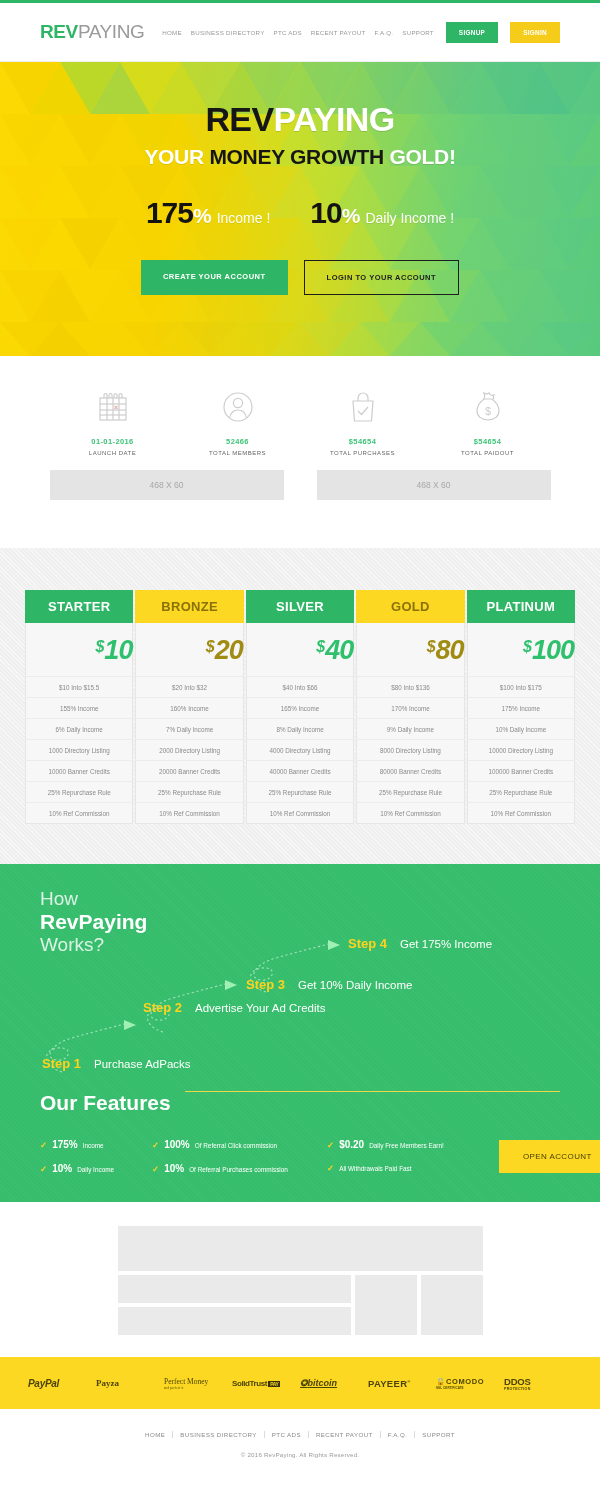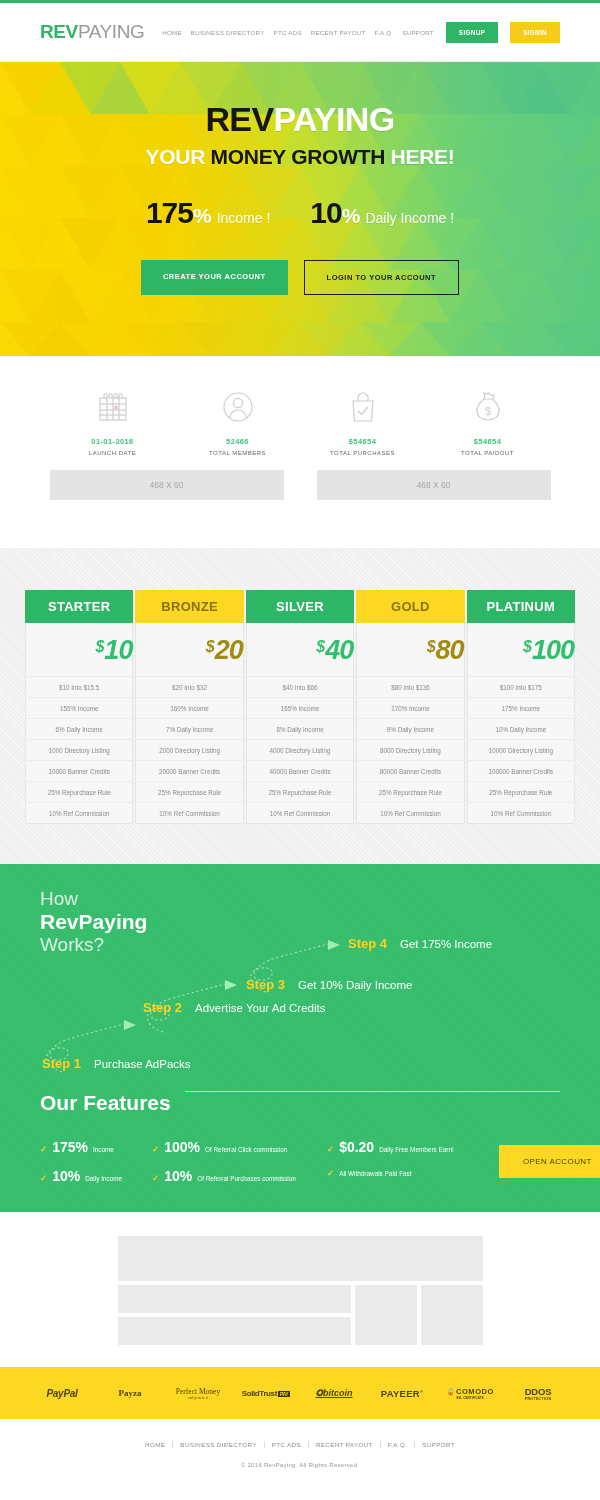--- a/index.html
+++ b/index.html
@@ -137,21 +137,21 @@
   .feat-grid {
     margin-top: 24px; display: flex; align-items: center; gap: 0;
   }
   .feat-cols { display: flex; flex: 1; }
   .feat-col { display: flex; flex-direction: column; gap: 13px; }
   .feat-col.c1 { width: 112px; }
   .feat-col.c2 { width: 175px; }
   .feat-col.c3 { width: 172px; }
   .feat-item { display: flex; align-items: baseline; gap: 5px; }
   .tick { color: #ffd31d; font-size: 8.5px; font-weight: bold; }
-  .feat-strong { color: #fff; font-size: 14px; font-weight: bold; }
+  .feat-strong { color: #fff; font-size: 10px; font-weight: bold; }
   .feat-text { color: #fff; font-size: 6.4px; }
   .open-acct {
     background: #fcd822; color: #4a4105; font-size: 8px; letter-spacing: 0.4px;
     padding: 12px 24px; white-space: nowrap; align-self: center;
   }
 
   
   .blocks { background: #fff; padding: 24px 0 22px; }
   .blocks-inner { width: 365px; margin: 0 auto; }
   .blk { background: #eaeaea; }
@@ -159,21 +159,21 @@
   .blk-row { display: flex; gap: 4px; margin-top: 4px; }
   .blk-left { flex: 1; display: flex; flex-direction: column; gap: 4px; }
   .blk-l1, .blk-l2 { height: 28px; background: #eaeaea; }
   .blk-sq { width: 62px; height: 60px; background: #eaeaea; }
 
   
   .payments {
     background: #fcd822; height: 52px; display: flex;
     align-items: center; justify-content: center; gap: 0;
   }
-  .pay { width: 68px; text-align: center; color: #4d4408; }
+  .pay { width: 68px; text-align: left; color: #4d4408; }
   .pay .p1 { font-size: 10px; font-weight: bold; font-style: italic; letter-spacing: -0.3px; }
   .pay .p2 { font-size: 9px; font-weight: bold; font-family: "Liberation Serif", serif; }
   .pay .p3 { font-size: 7.5px; font-family: "Liberation Serif", serif; }
   .pay .p3 small { display: block; font-size: 3.2px; letter-spacing: .2px; }
   .pay .p4 { font-size: 8px; font-weight: bold; letter-spacing: -0.4px; }
   .pay .p4 em { background: #3a3308; color: #fcd822; font-style: normal; font-size: 5px; padding: 0 2px; margin-left: 1px; }
   .pay .p5 { font-size: 9px; font-weight: bold; font-style: italic; text-decoration: underline; }
   .pay .p6 { font-size: 9.5px; font-weight: bold; letter-spacing: 0.3px; }
   .pay .p6 sup { font-size: 4px; }
   .pay .p7 { font-size: 7.5px; font-weight: bold; letter-spacing: 0.6px; }
@@ -337,21 +337,21 @@
         <polygon points="450,294 510,294 480,260" fill="#6dd078"></polygon>
         <polygon points="540,260 600,260 570,294" fill="#59c987"></polygon>
         <polygon points="510,294 570,294 540,260" fill="#60cc82"></polygon>
       </g>
     </svg>
     <div class="hero-inner">
       <div class="hero-title">
         <span class="dark">REV</span><span class="light">PAYING</span>
       </div>
       <div class="hero-sub">
-        <span class="light">YOUR </span><span class="dark">MONEY GROWTH</span><span class="light"> HERE!</span>
+        <span class="light">YOUR </span><span class="dark">MONEY GROWTH</span><span class="light"> GOLD!</span>
       </div>
       <div class="hero-rates">
         <div class="rate">
           <span class="num">175</span>
           <span class="pct">%</span>
           <span class="lbl">Income !</span>
         </div>
         <div class="rate">
           <span class="num">10</span>
           <span class="pct">%</span>

